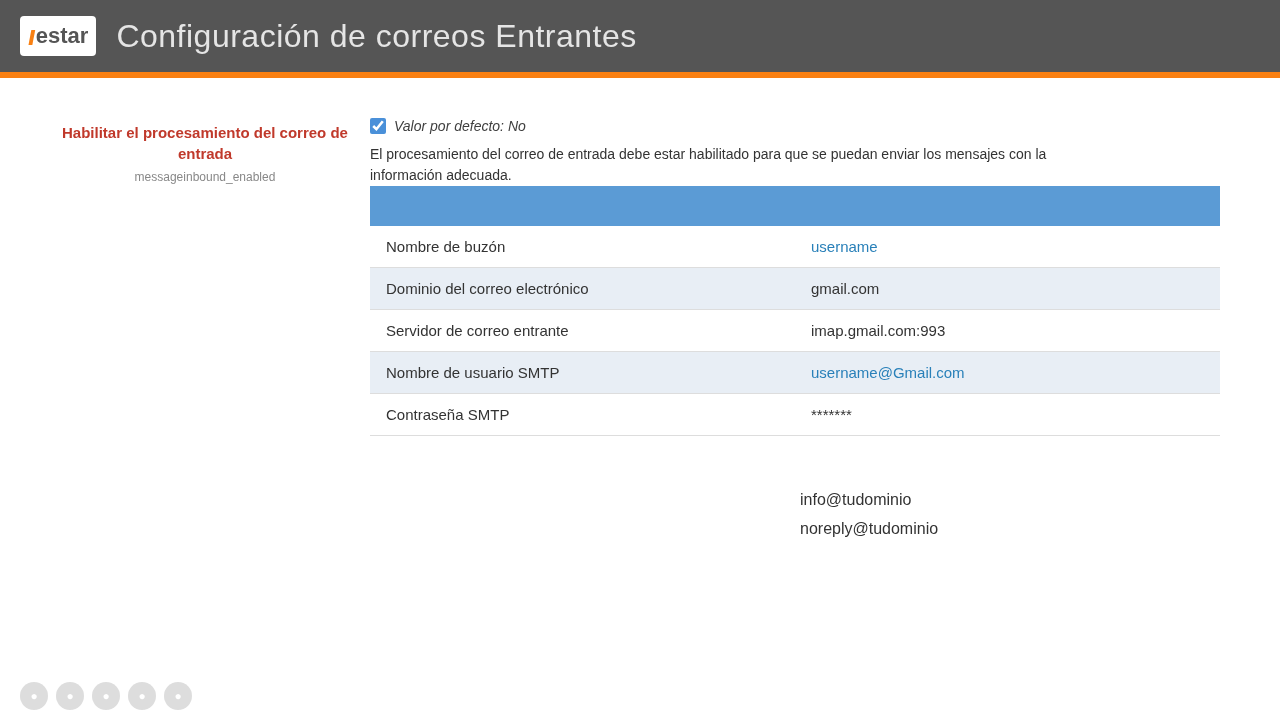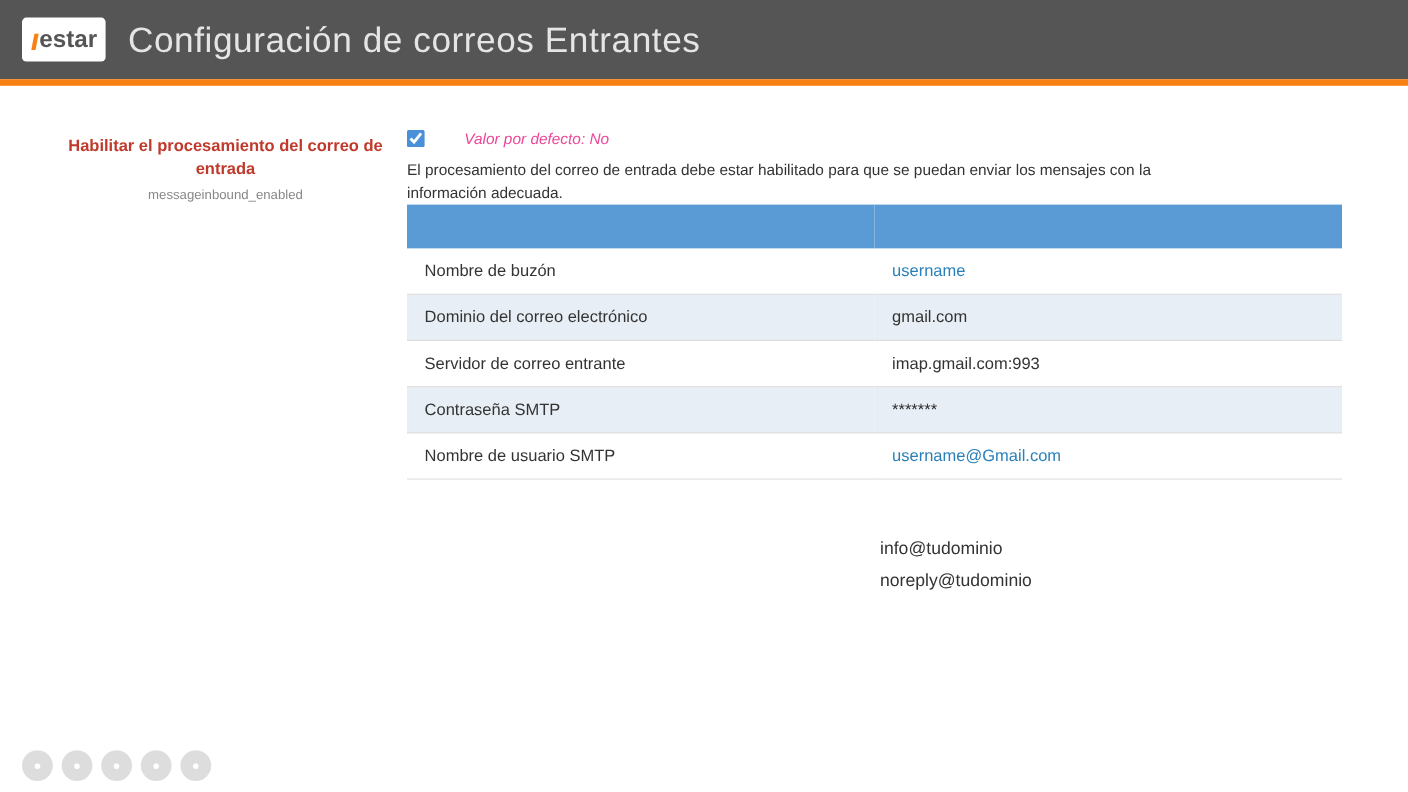--- a/index.html
+++ b/index.html
@@ -92,24 +92,23 @@
       align-items: center;
       gap: 8px;
       margin-bottom: 10px;
     }
     .checkbox-row input[type="checkbox"] {
       width: 16px;
       height: 16px;
       accent-color: #4a90d9;
     }
     .default-text {
-      color: #ec4899;
+      color: #404040;
       font-size: 14px;
       font-style: italic;
-      margin-left: 28px;
     }
     .description-text {
       color: #333;
       font-size: 14px;
       max-width: 740px;
       line-height: 1.5;
     }
 
     
     .config-table {
@@ -236,26 +235,26 @@
             </tr>
             <tr>
               <td>Dominio del correo electrónico</td>
               <td>gmail.com</td>
             </tr>
             <tr>
               <td>Servidor de correo entrante</td>
               <td>imap.gmail.com:993</td>
             </tr>
             <tr>
+              <td>Nombre de usuario SMTP</td>
+              <td><a href="#">username@Gmail.com</a></td>
+            </tr>
+            <tr>
               <td>Contraseña SMTP</td>
               <td>*******</td>
-            </tr>
-            <tr>
-              <td>Nombre de usuario SMTP</td>
-              <td><a href="#">username@Gmail.com</a></td>
             </tr>
           </tbody>
       </table>
     </div>
   </div>
 
   <div class="support-section">
     <div class="support-emails">
       <div class="support-email">info@tudominio</div>
       <div class="support-email">noreply@tudominio</div>

